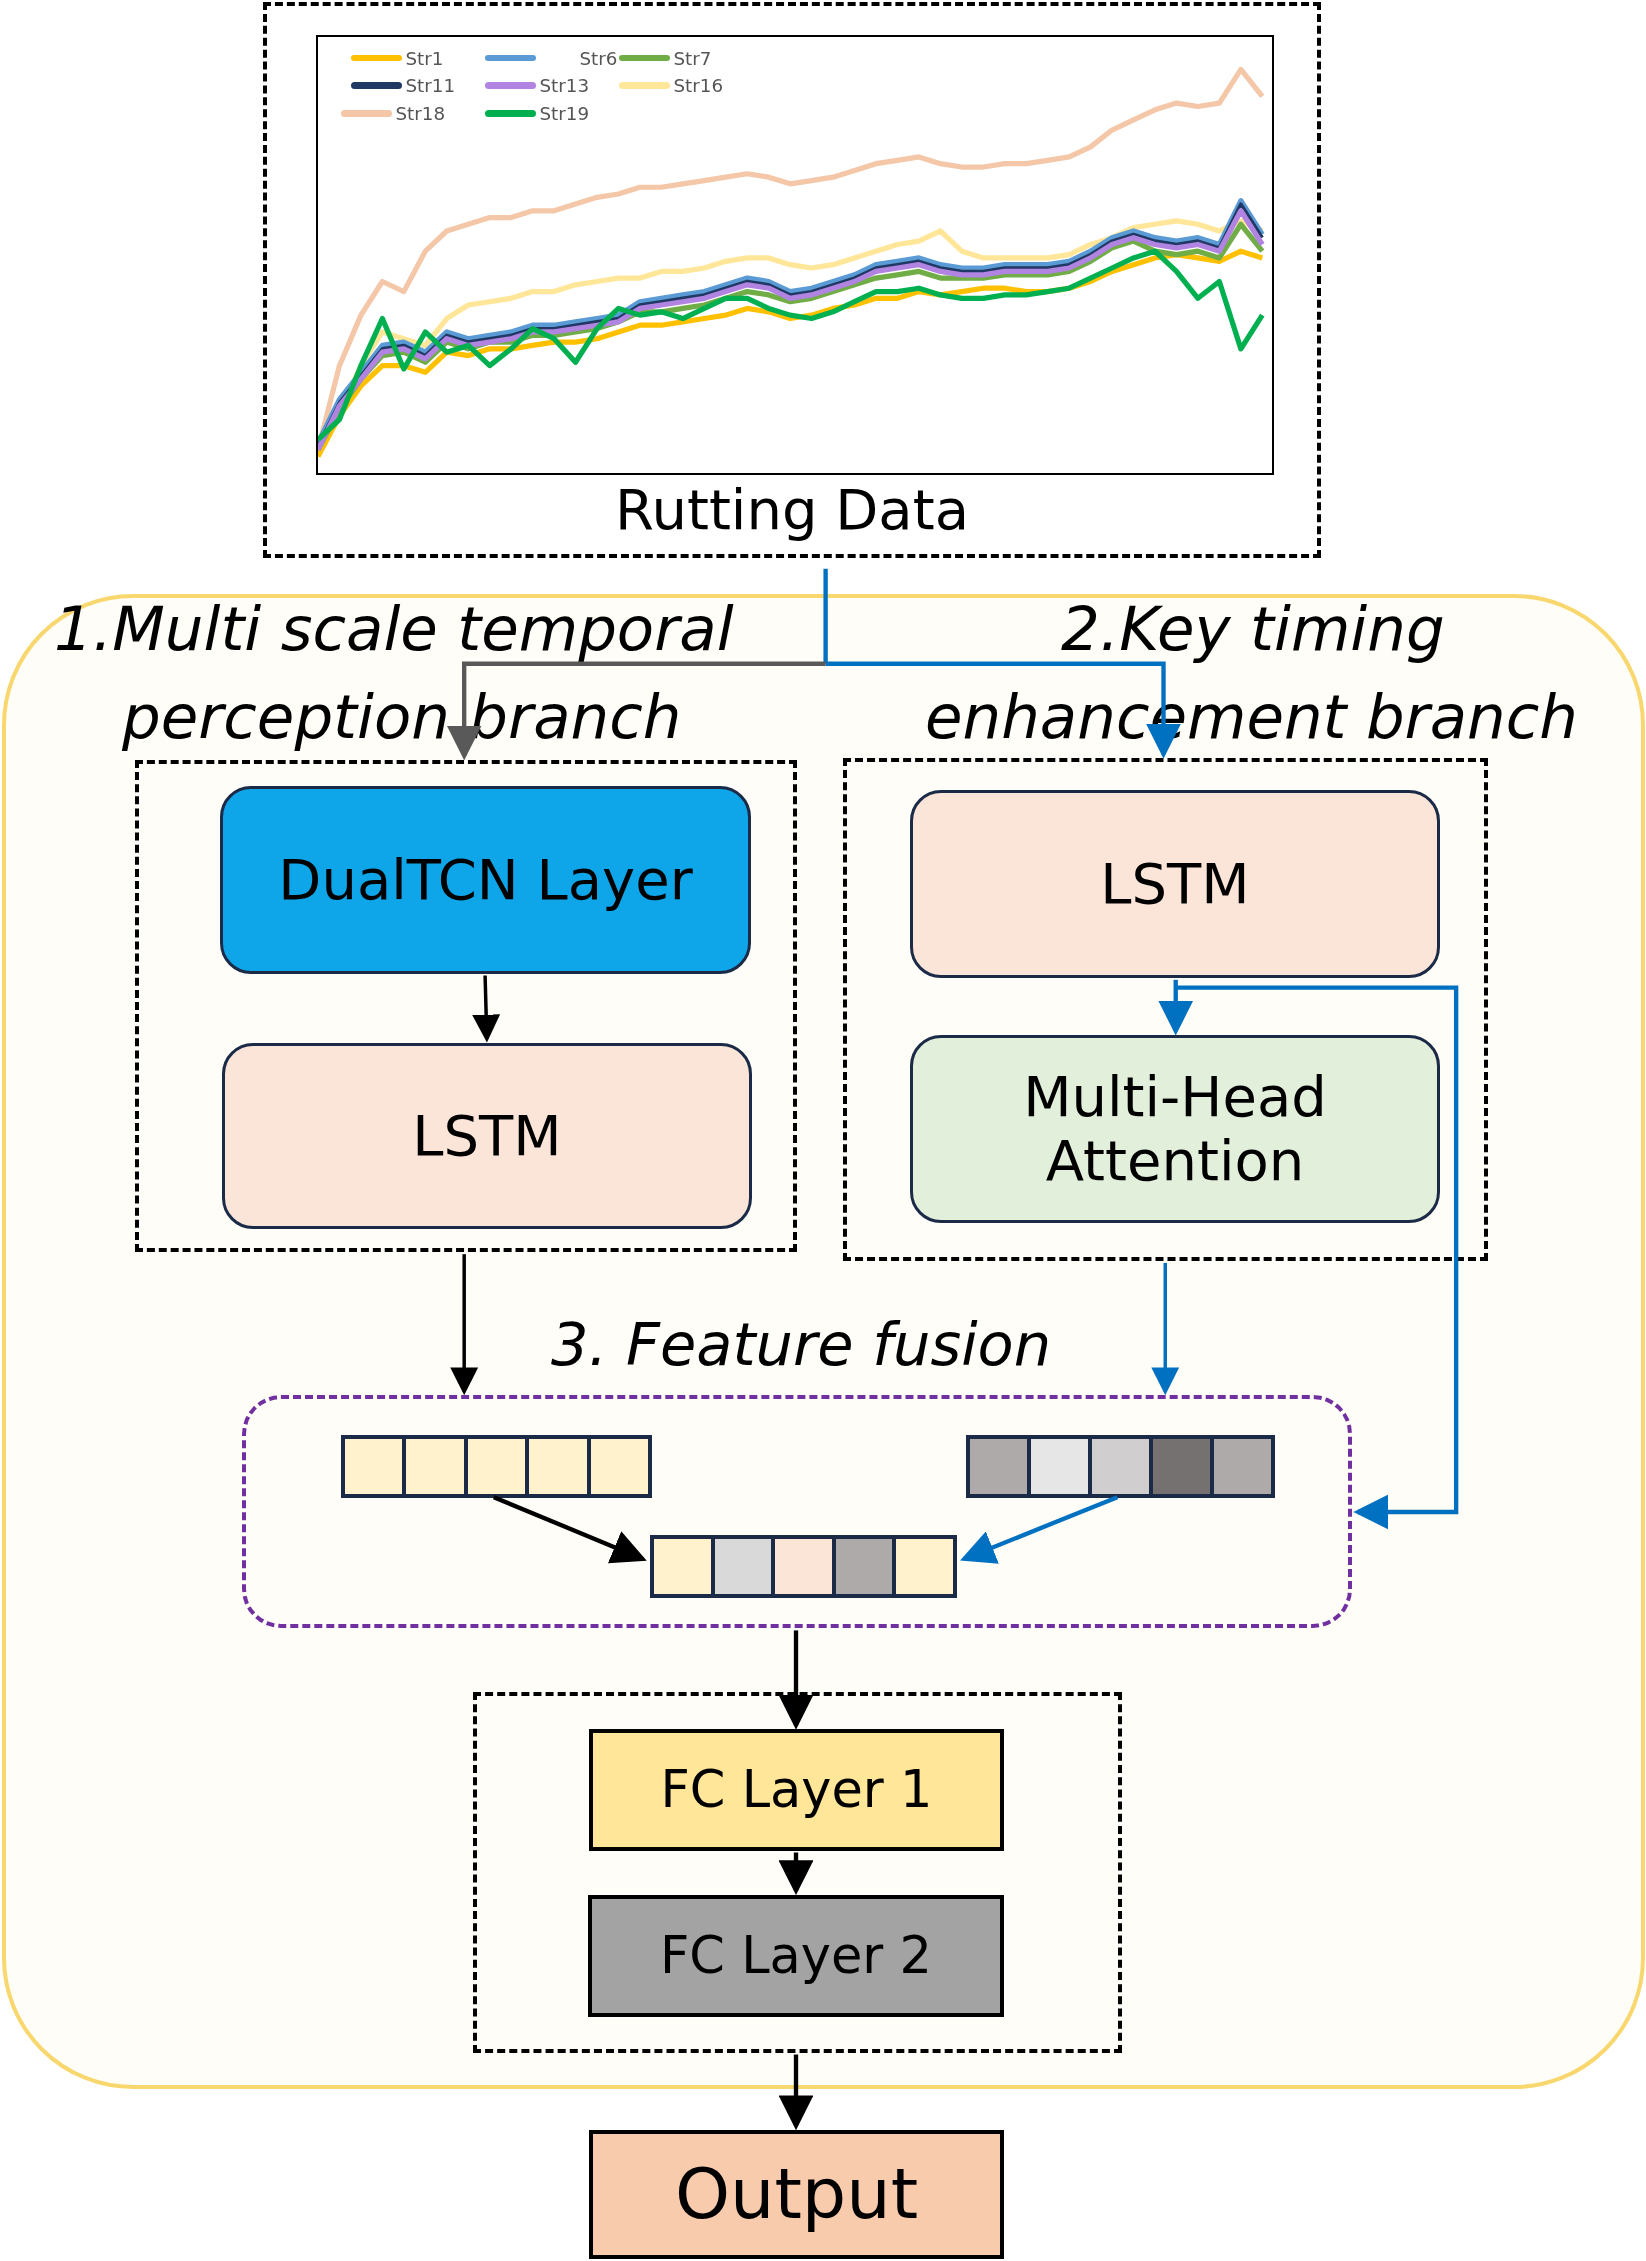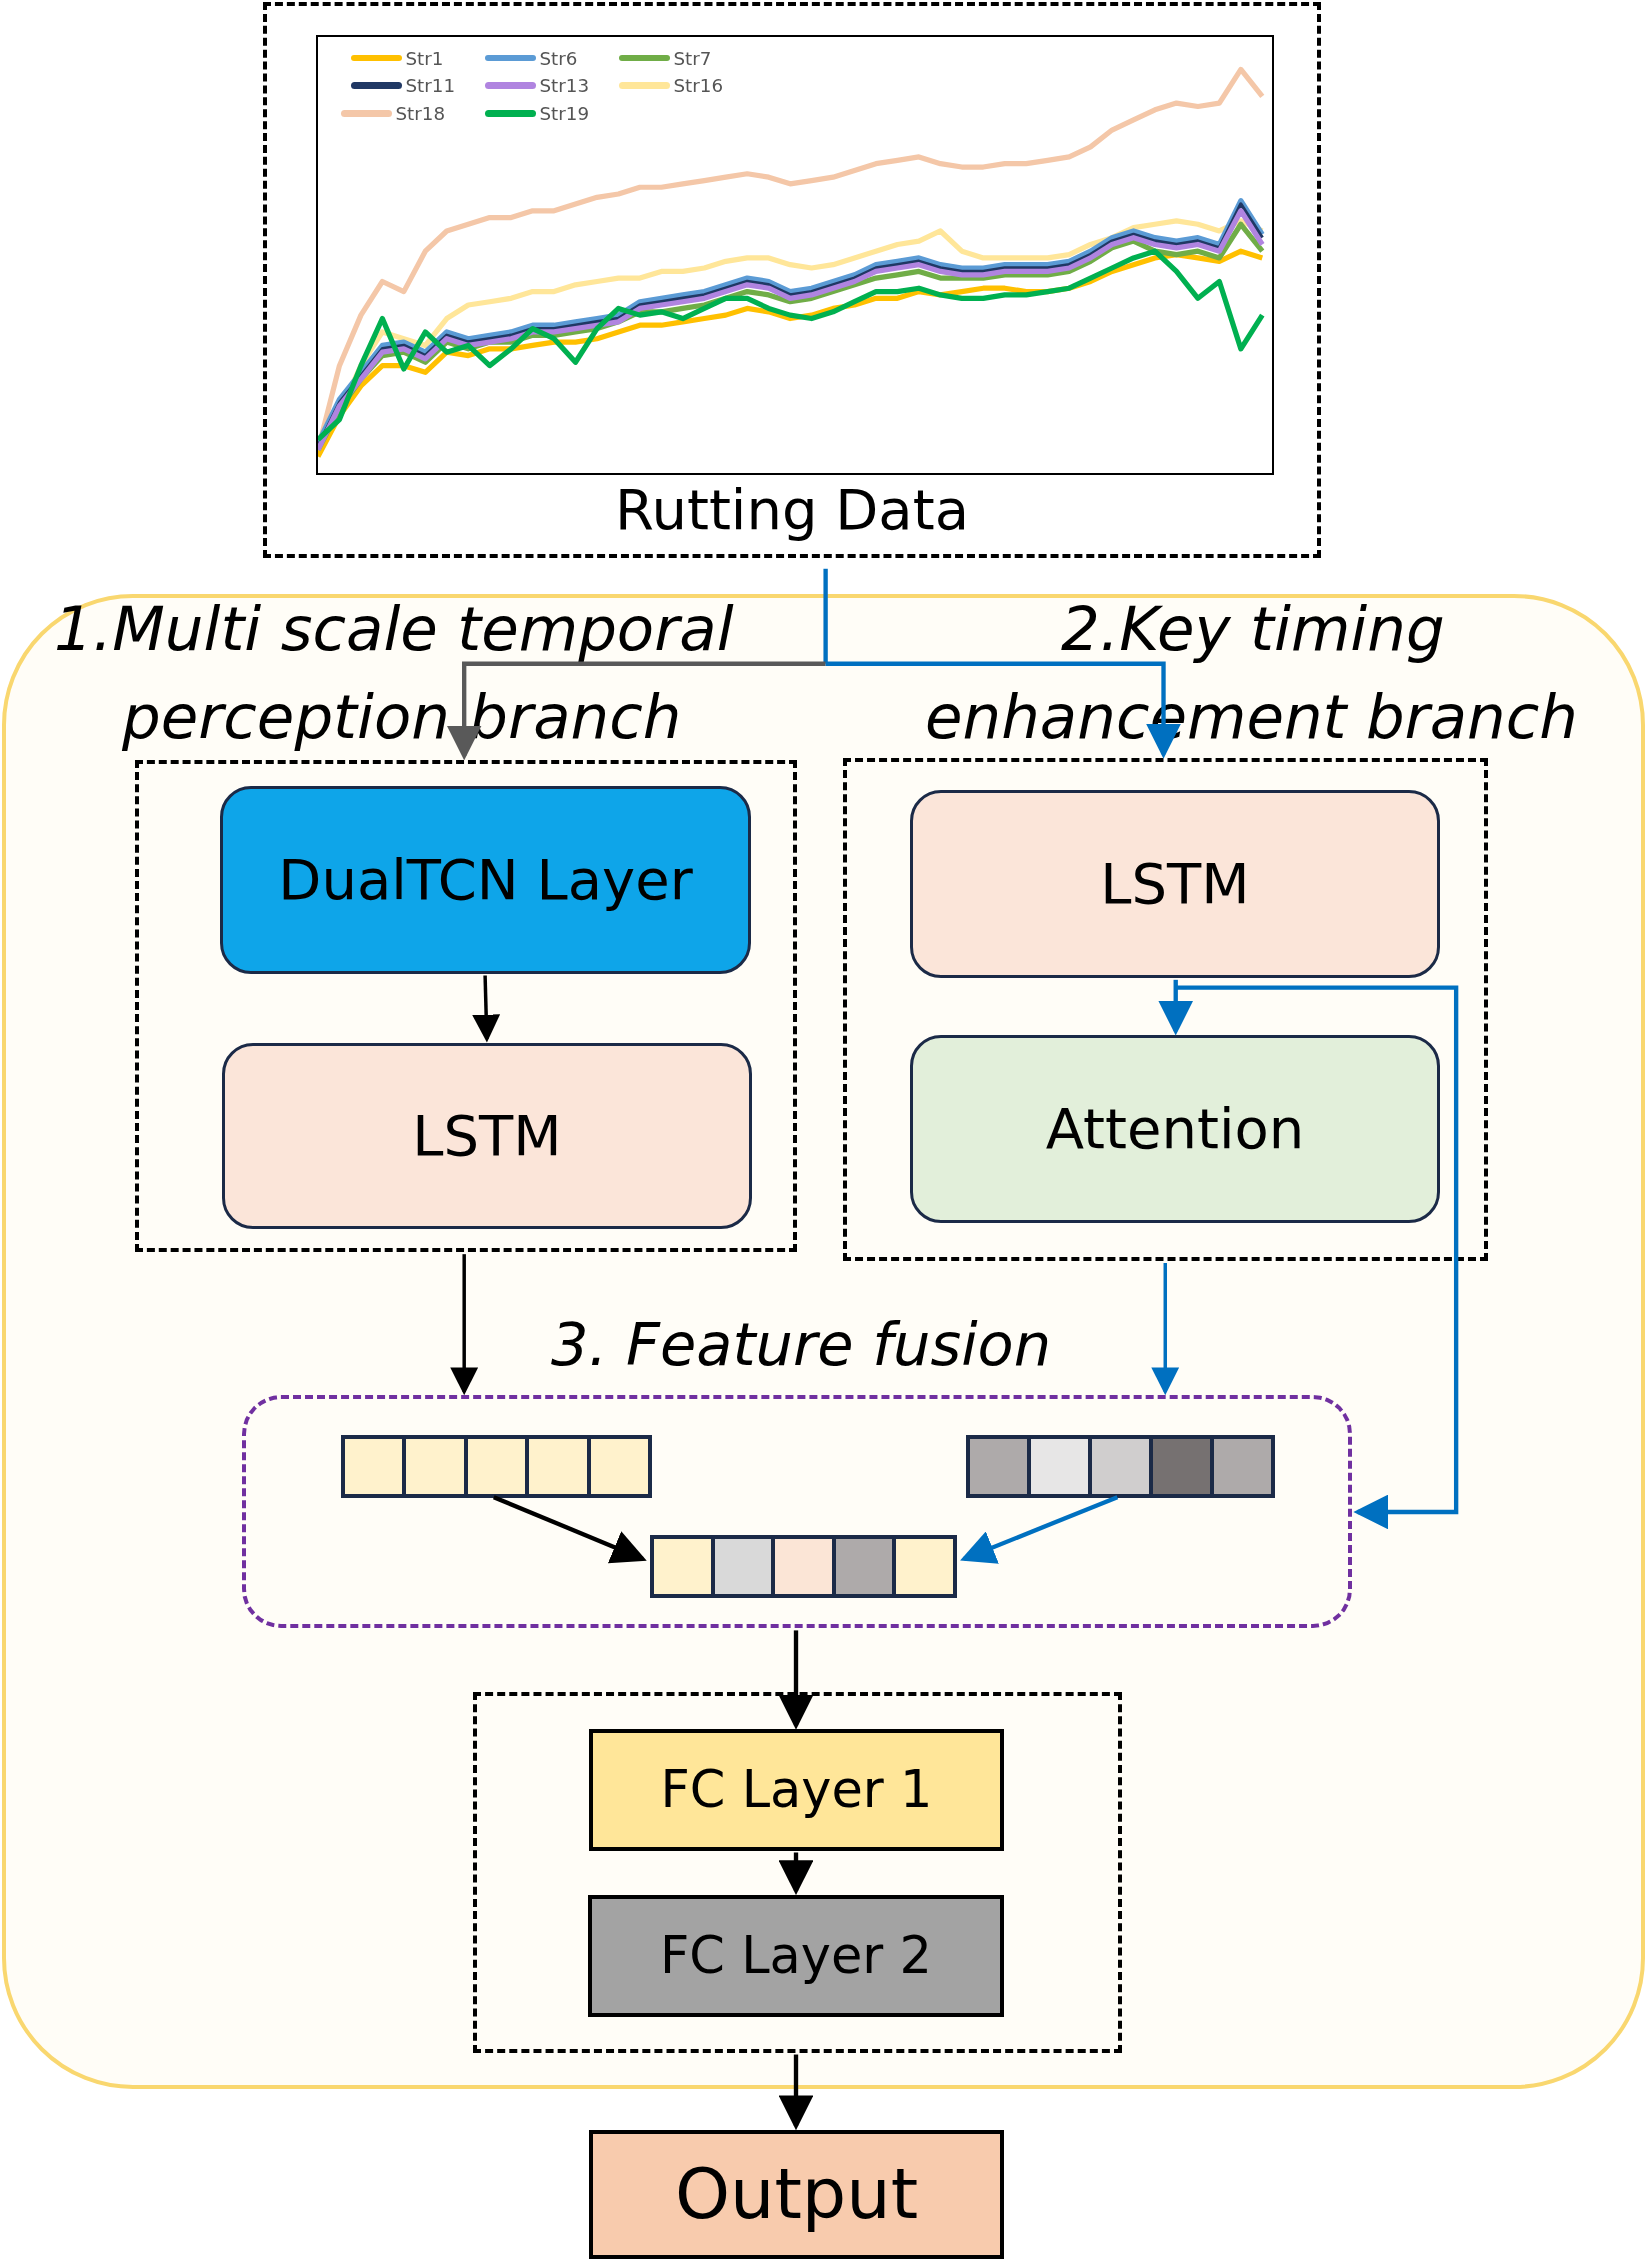--- a/index.html
+++ b/index.html
@@ -38,21 +38,21 @@
       <path d="M0.0,466.0 L24.6,415.7 L49.3,384.8 L73.9,353.9 L98.5,350.0 L123.2,361.6 L147.8,338.4 L172.5,346.2 L197.1,342.3 L221.7,338.4 L246.4,330.7 L271.0,330.7 L295.6,326.8 L320.3,323.0 L344.9,319.1 L369.5,303.7 L394.2,299.8 L418.8,295.9 L443.5,292.1 L468.1,284.3 L492.7,276.6 L517.4,280.5 L542.0,292.1 L566.6,288.2 L591.3,280.5 L615.9,272.8 L640.5,261.2 L665.2,257.3 L689.8,253.4 L714.5,261.2 L739.1,265.0 L763.7,265.0 L788.4,261.2 L813.0,261.2 L837.6,261.2 L862.3,257.3 L886.9,245.7 L911.5,230.2 L936.2,222.5 L960.8,230.2 L985.5,234.1 L1010.1,230.2 L1034.7,238.0 L1059.4,187.7 L1084.0,226.4 " fill="none" stroke="#5B9BD5" stroke-width="6" stroke-linejoin="round"></path>
       <path d="M0.0,469.8 L24.6,419.6 L49.3,388.7 L73.9,357.8 L98.5,353.9 L123.2,365.5 L147.8,342.3 L172.5,350.0 L197.1,346.2 L221.7,342.3 L246.4,334.6 L271.0,334.6 L295.6,330.7 L320.3,326.8 L344.9,323.0 L369.5,307.5 L394.2,303.7 L418.8,299.8 L443.5,295.9 L468.1,288.2 L492.7,280.5 L517.4,284.3 L542.0,295.9 L566.6,292.1 L591.3,284.3 L615.9,276.6 L640.5,265.0 L665.2,261.2 L689.8,257.3 L714.5,265.0 L739.1,268.9 L763.7,268.9 L788.4,265.0 L813.0,265.0 L837.6,265.0 L862.3,261.2 L886.9,249.6 L911.5,234.1 L936.2,226.4 L960.8,234.1 L985.5,238.0 L1010.1,234.1 L1034.7,241.8 L1059.4,191.6 L1084.0,230.2 " fill="none" stroke="#203864" stroke-width="4" stroke-linejoin="round"></path>
       <path d="M0.0,473.7 L24.6,423.4 L49.3,392.5 L73.9,361.6 L98.5,357.8 L123.2,369.4 L147.8,346.2 L172.5,353.9 L197.1,350.0 L221.7,346.2 L246.4,338.4 L271.0,338.4 L295.6,334.6 L320.3,330.7 L344.9,326.8 L369.5,311.4 L394.2,307.5 L418.8,303.7 L443.5,299.8 L468.1,292.1 L492.7,284.3 L517.4,288.2 L542.0,299.8 L566.6,295.9 L591.3,288.2 L615.9,280.5 L640.5,268.9 L665.2,265.0 L689.8,261.2 L714.5,268.9 L739.1,272.8 L763.7,272.8 L788.4,268.9 L813.0,268.9 L837.6,268.9 L862.3,265.0 L886.9,253.4 L911.5,238.0 L936.2,230.2 L960.8,238.0 L985.5,241.8 L1010.1,238.0 L1034.7,245.7 L1059.4,199.3 L1084.0,238.0 " fill="none" stroke="#B084E0" stroke-width="6" stroke-linejoin="round"></path>
       <path d="M0.0,462.1 L24.6,438.9 L49.3,377.1 L73.9,323.0 L98.5,380.9 L123.2,338.4 L147.8,361.6 L172.5,353.9 L197.1,377.1 L221.7,357.8 L246.4,334.6 L271.0,346.2 L295.6,373.2 L320.3,334.6 L344.9,311.4 L369.5,319.1 L394.2,315.3 L418.8,323.0 L443.5,311.4 L468.1,299.8 L492.7,299.8 L517.4,311.4 L542.0,319.1 L566.6,323.0 L591.3,315.3 L615.9,303.7 L640.5,292.1 L665.2,292.1 L689.8,288.2 L714.5,295.9 L739.1,299.8 L763.7,299.8 L788.4,295.9 L813.0,295.9 L837.6,292.1 L862.3,288.2 L886.9,276.6 L911.5,265.0 L936.2,253.4 L960.8,245.7 L985.5,268.9 L1010.1,299.8 L1034.7,280.5 L1059.4,357.8 L1084.0,319.1 " fill="none" stroke="#00B050" stroke-width="6" stroke-linejoin="round"></path>
     </svg>
   <div id="legend">
       <div class="legend-item" style="left: 33px; top: 10.5px;">
         <span class="legend-swatch" style="background: rgb(255, 192, 0);"></span>
         <span>Str1</span>
       </div>
-      <div class="legend-item" style="left: 167px; top: 10.5px;">
+      <div class="legend-item" style="left: 167px; top: 10.5px; gap: 40px;">
         <span class="legend-swatch" style="background: rgb(91, 155, 213);"></span>
         <span>Str6</span>
       </div>
       <div class="legend-item" style="left: 301px; top: 10.5px;">
         <span class="legend-swatch" style="background: rgb(112, 173, 71);"></span>
         <span>Str7</span>
       </div>
       <div class="legend-item" style="left: 33px; top: 38px;">
         <span class="legend-swatch" style="background: rgb(32, 56, 100);"></span>
         <span>Str11</span>
@@ -85,20 +85,21 @@
 <div class="abs branch-title" style="left:1061px; top:598px;">2.Key timing</div>
 <div class="abs branch-title" style="left:925px; top:686px;">enhancement branch</div>
 
 <div class="abs dashed" style="left:135px; top:760px; width:662px; height:492px;"></div>
 <div class="abs node rounded-node" style="left:220px; top:786px; width:531px; height:188px; background:#0ea5e9;">DualTCN Layer</div>
 <div class="abs node rounded-node" style="left:222px; top:1043px; width:530px; height:186px; background:#FBE5D9;">LSTM</div>
 
 <div class="abs dashed" style="left:843px; top:758px; width:645px; height:503px;"></div>
 <div class="abs node rounded-node" style="left:910px; top:790px; width:530px; height:188px; background:#FBE5D9;">LSTM</div>
 <div class="abs node rounded-node" style="left:910px; top:1035px; width:530px; height:188px; background:#E2EFDA; flex-direction:column;">
+  <span>Multi-Head</span>
   <span>Attention</span>
 </div>
 
 <div class="abs" style="left:551px; top:1315px; font-family:'DejaVu Sans',sans-serif; font-style:italic; font-size:59px; white-space:nowrap; line-height:1;">3. Feature fusion</div>
 <div class="abs" style="left:242px; top:1395px; width:1110px; height:233px; border:4.4px dashed #7030A0; border-radius:39px;"></div>
 
 <div class="abs vec" id="vec-left" style="left:341px; top:1435px; width:311px; height:63px;">
     <div class="cell" style="background: rgb(255, 242, 204);"></div>
     <div class="cell" style="background: rgb(255, 242, 204);"></div>
     <div class="cell" style="background: rgb(255, 242, 204);"></div>

